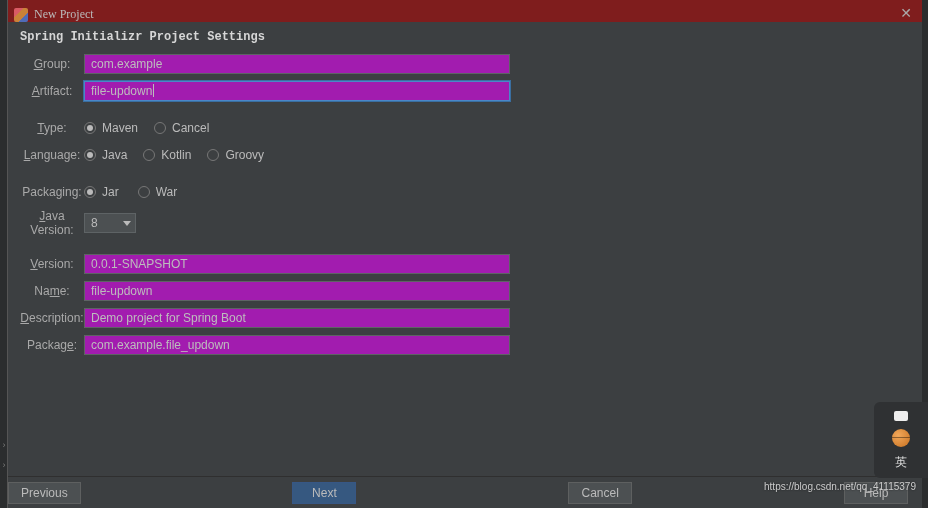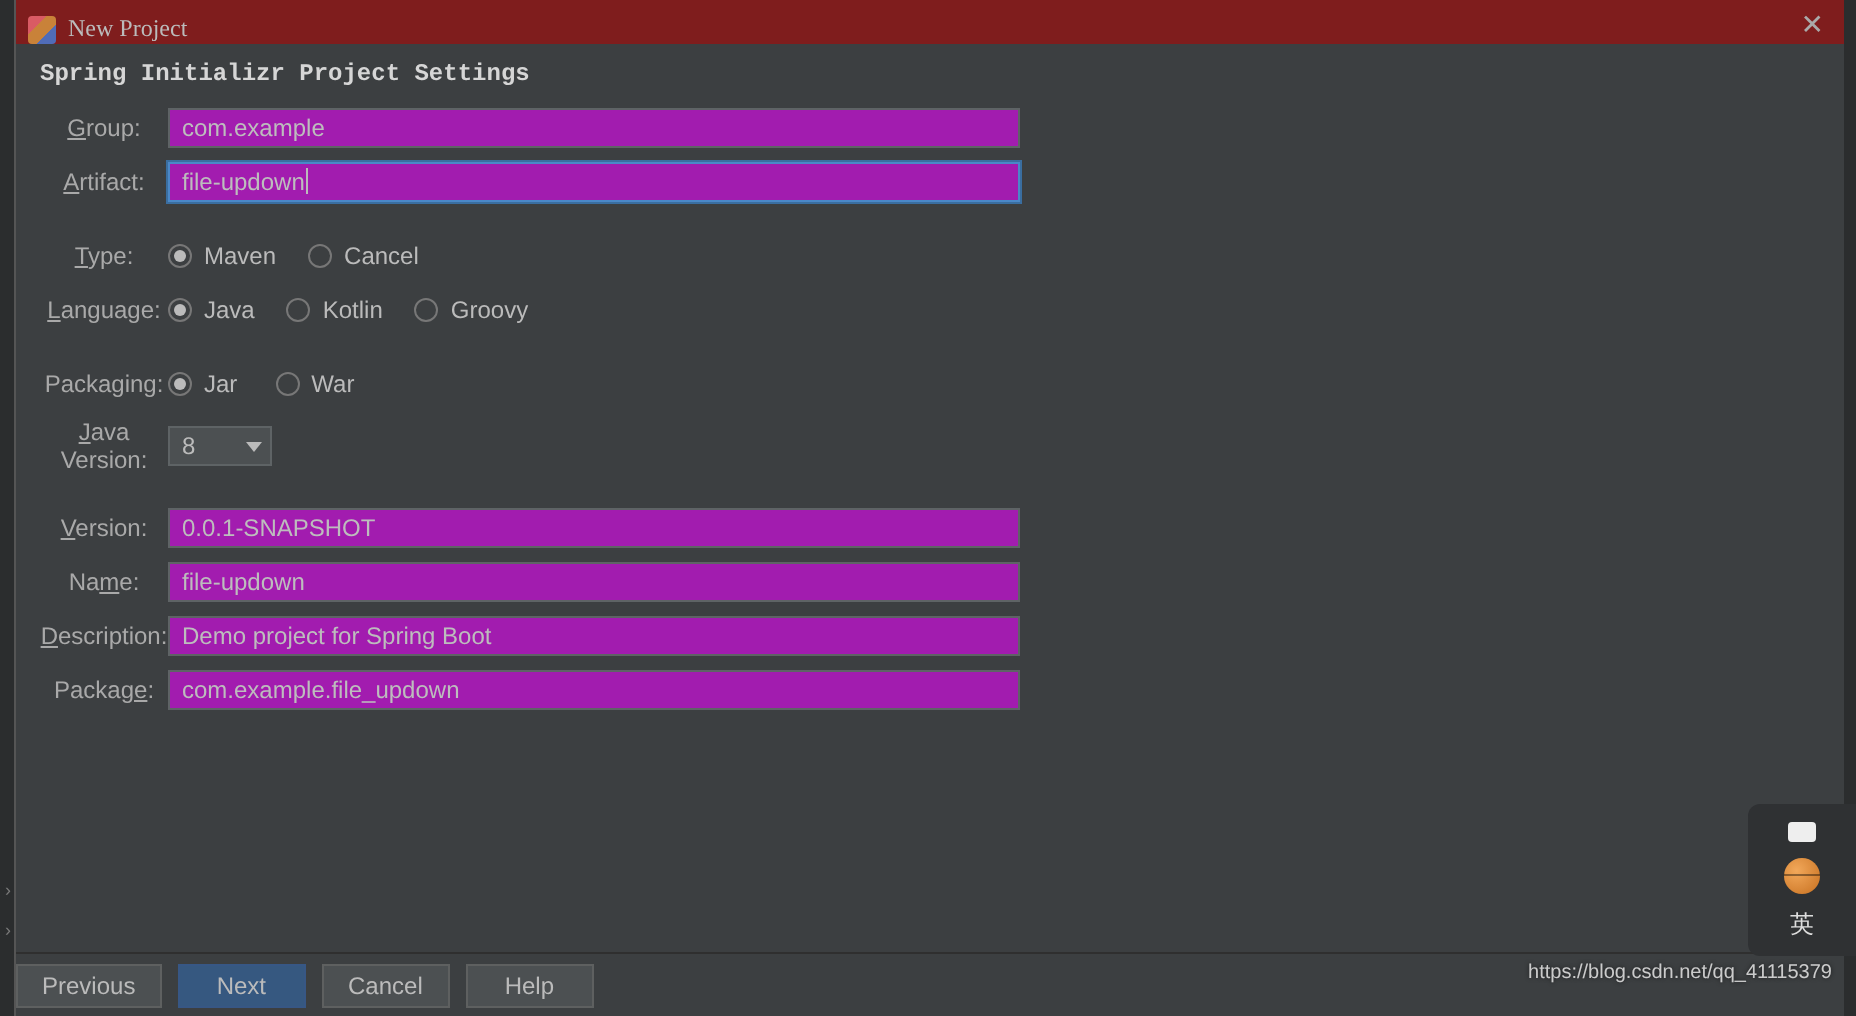--- a/index.html
+++ b/index.html
@@ -130,21 +130,21 @@
     border-top: 5px solid #bbbbbb;
   }
   .gap { height: 10px; }
   .footer {
     position: absolute;
     left: 0; right: 0; bottom: 0;
     height: 32px;
     border-top: 1px solid #2f2f2f;
     background: #3c3f41;
     display: flex;
-    justify-content: flex-start;
+    justify-content: space-between;
     align-items: center;
     padding-right: 14px;
     gap: 8px;
   }
   .btn {
     height: 22px;
     min-width: 64px;
     background: #4c5052;
     border: 1px solid #5e6060;
     color: #bbbbbb;

